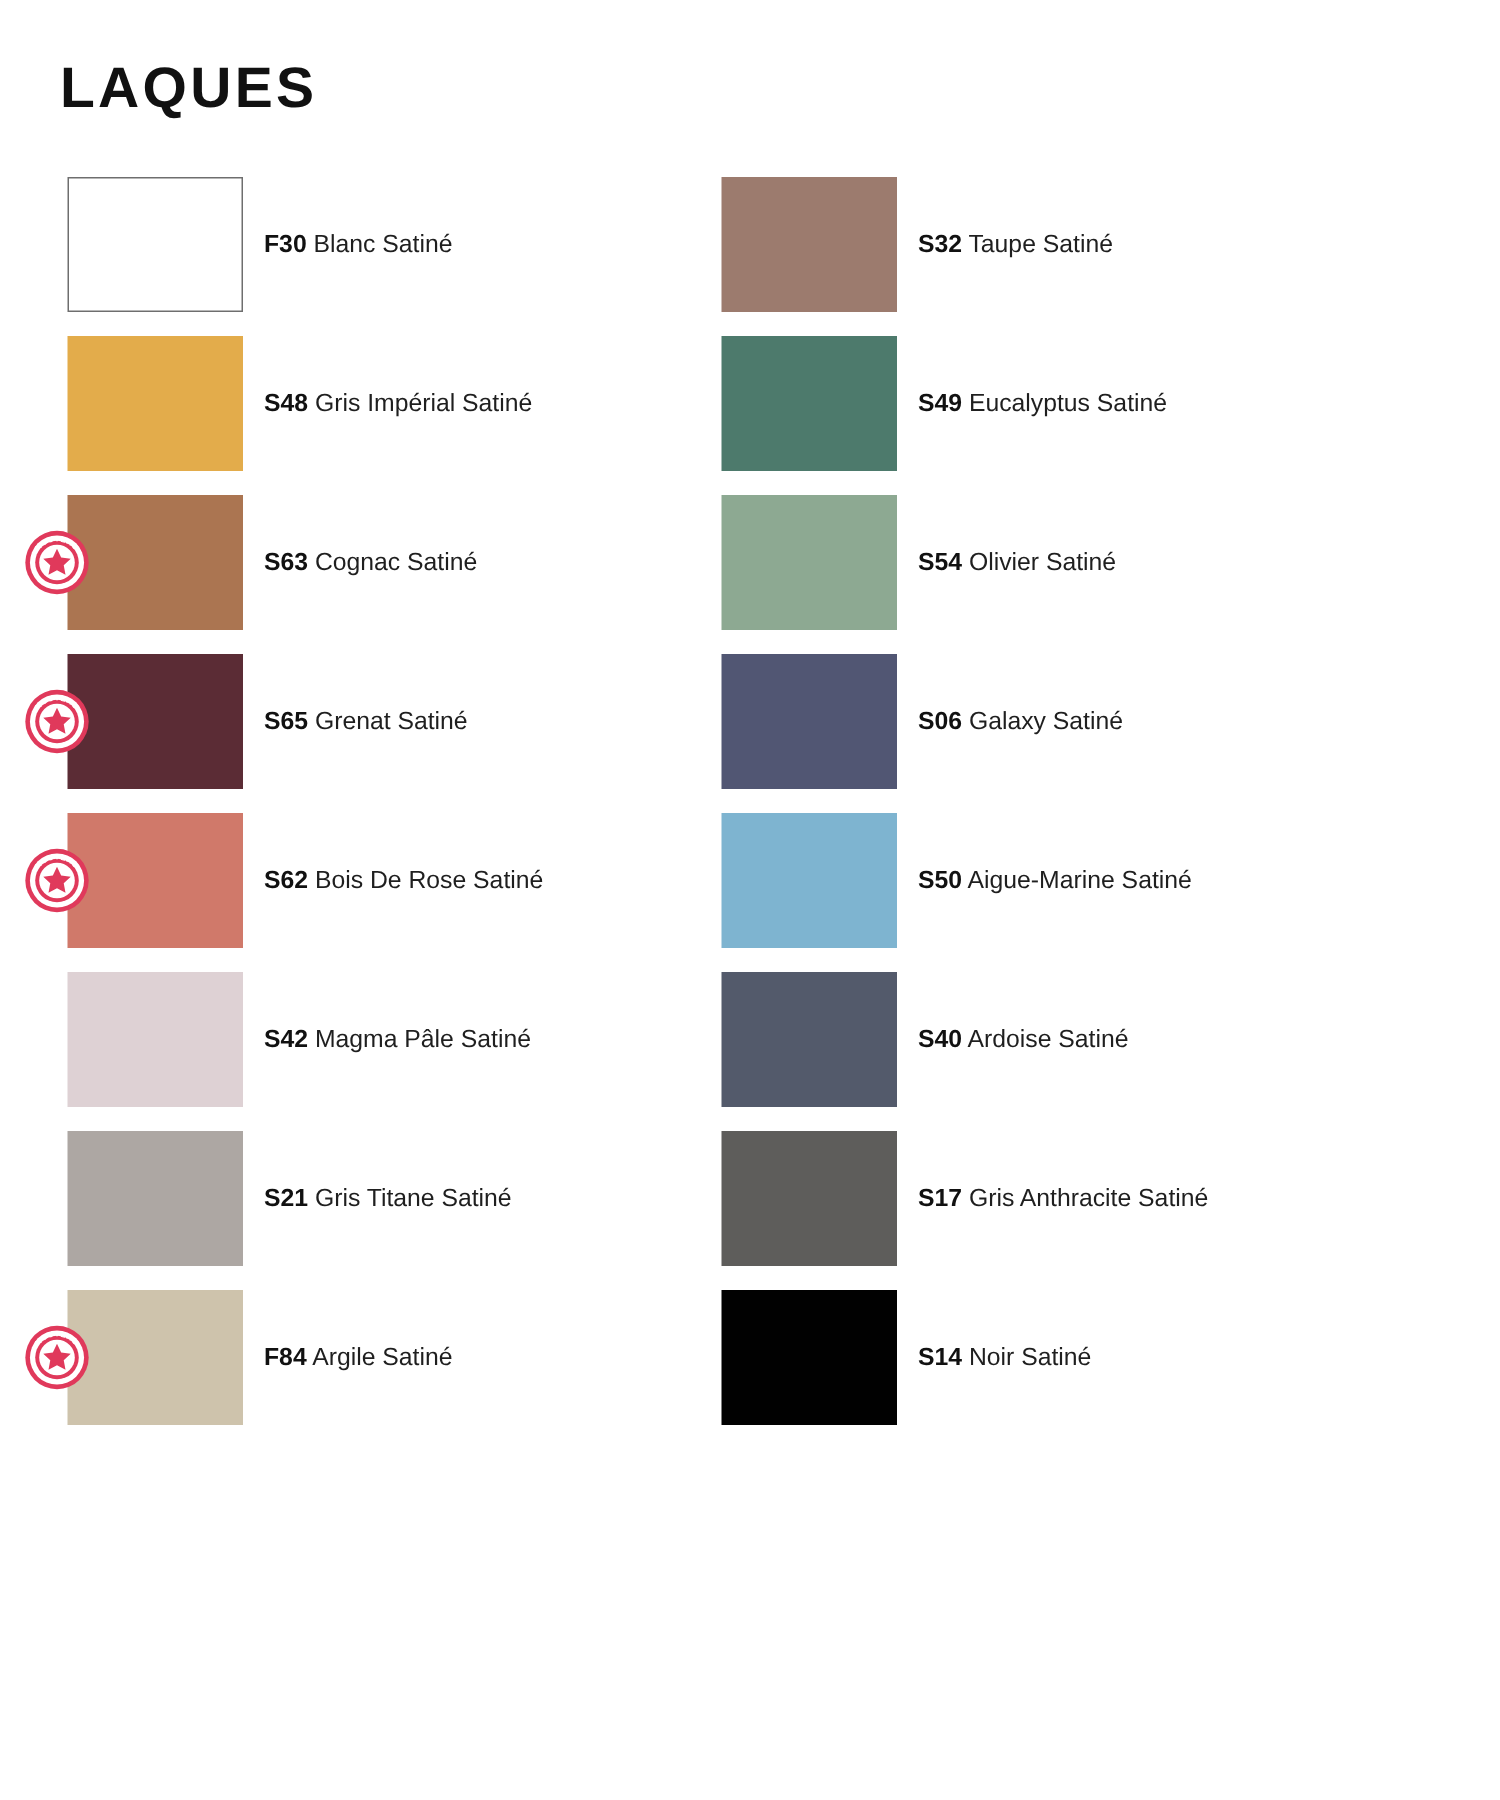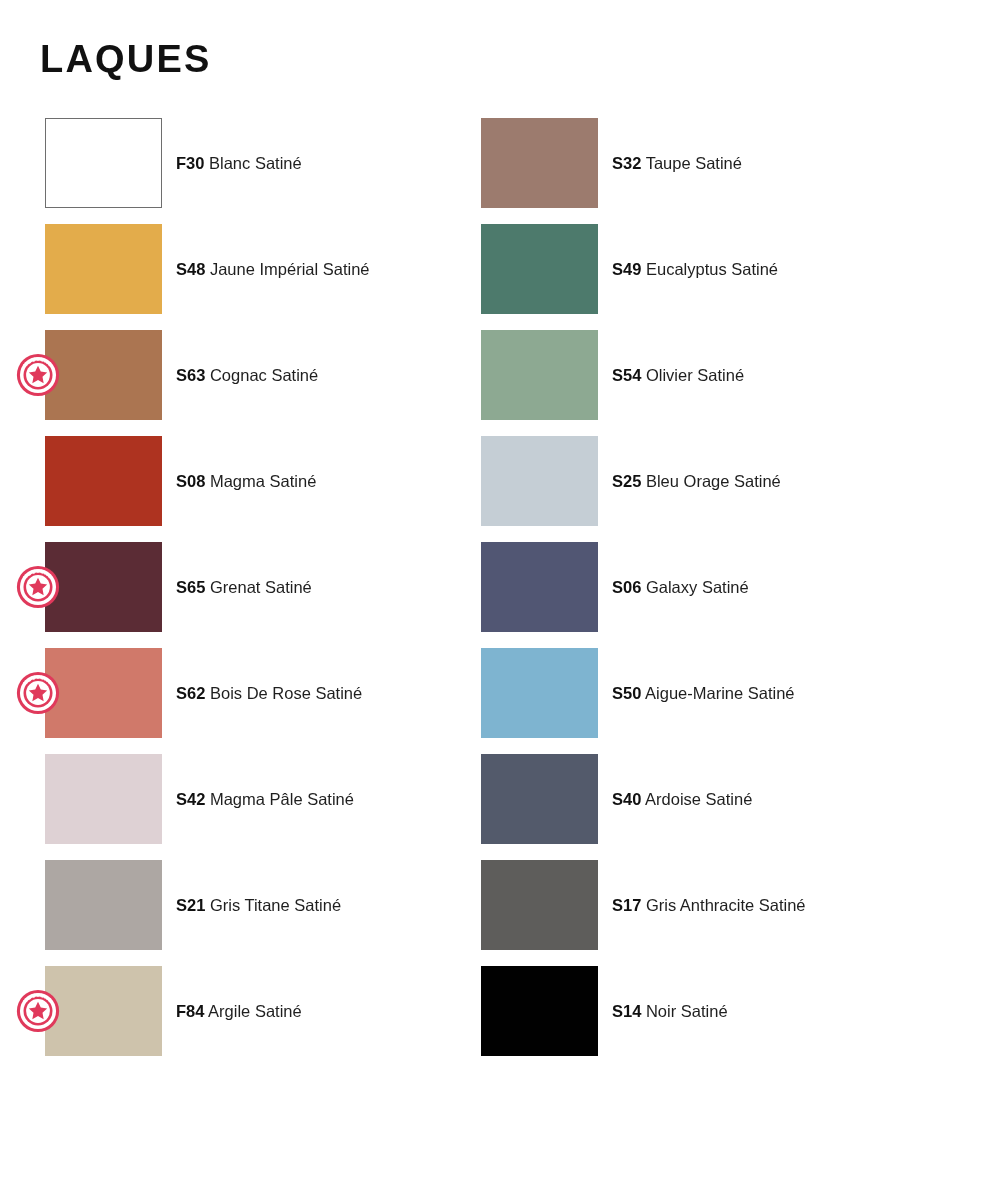--- a/index.html
+++ b/index.html
@@ -120,21 +120,21 @@
           <div class="swatch-label"><span class="swatch-code">F30</span><span class="swatch-name"> Blanc Satiné</span></div>
         </div>
         <div class="swatch-cell col-2">
           <div class="swatch-chip" style="background: rgb(156, 123, 110);"></div>
           <div class="swatch-label"><span class="swatch-code">S32</span><span class="swatch-name"> Taupe Satiné</span></div>
         </div>
       </div>
       <div class="grid-row">
         <div class="swatch-cell col-1">
           <div class="swatch-chip" style="background: rgb(227, 172, 75);"></div>
-          <div class="swatch-label"><span class="swatch-code">S48</span><span class="swatch-name"> Jaune Impérial Satiné</span></div>
+          <div class="swatch-label"><span class="swatch-code">S48</span><span class="swatch-name"> Gris Impérial Satiné</span></div>
         </div>
         <div class="swatch-cell col-2">
           <div class="swatch-chip" style="background: rgb(77, 122, 108);"></div>
           <div class="swatch-label"><span class="swatch-code">S49</span><span class="swatch-name"> Eucalyptus Satiné</span></div>
         </div>
       </div>
       <div class="grid-row">
         <div class="swatch-cell col-1">
           <div class="swatch-chip" style="background: rgb(171, 117, 81);"></div>
           <span class="new-badge" title="NOUVEAU">
@@ -152,30 +152,20 @@
           </span>
           <div class="swatch-label"><span class="swatch-code">S63</span><span class="swatch-name"> Cognac Satiné</span></div>
         </div>
         <div class="swatch-cell col-2">
           <div class="swatch-chip" style="background: rgb(141, 169, 146);"></div>
           <div class="swatch-label"><span class="swatch-code">S54</span><span class="swatch-name"> Olivier Satiné</span></div>
         </div>
       </div>
       <div class="grid-row">
         <div class="swatch-cell col-1">
-          <div class="swatch-chip" style="background: rgb(174, 51, 32);"></div>
-          <div class="swatch-label"><span class="swatch-code">S08</span><span class="swatch-name"> Magma Satiné</span></div>
-        </div>
-        <div class="swatch-cell col-2">
-          <div class="swatch-chip" style="background: rgb(197, 206, 213);"></div>
-          <div class="swatch-label"><span class="swatch-code">S25</span><span class="swatch-name"> Bleu Orage Satiné</span></div>
-        </div>
-      </div>
-      <div class="grid-row">
-        <div class="swatch-cell col-1">
           <div class="swatch-chip" style="background: rgb(91, 44, 53);"></div>
           <span class="new-badge" title="NOUVEAU">
             <svg viewBox="0 0 100 100" xmlns="http://www.w3.org/2000/svg">
               <defs>
                 <path id="arcTxt" d="M 16,52 A 34,34 0 0 1 84,52" fill="none"></path>
               </defs>
               <circle cx="50" cy="50" r="48" fill="#e0395b"></circle>
               <circle cx="50" cy="50" r="41" fill="#ffffff"></circle>
               <circle cx="50" cy="50" r="33" fill="#e0395b"></circle>
               <circle cx="50" cy="50" r="27" fill="#ffffff"></circle>

